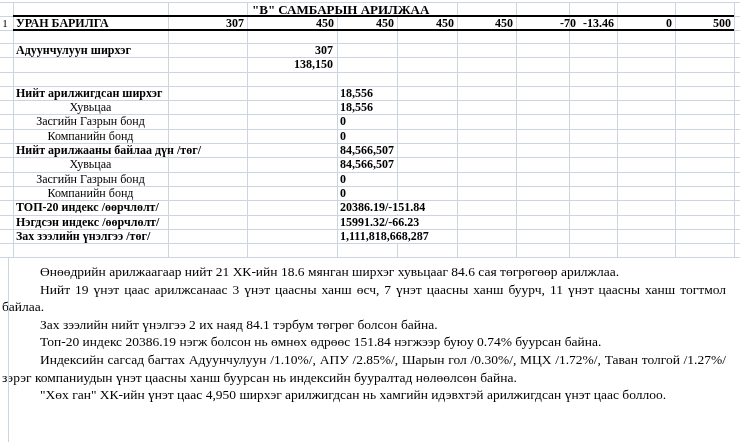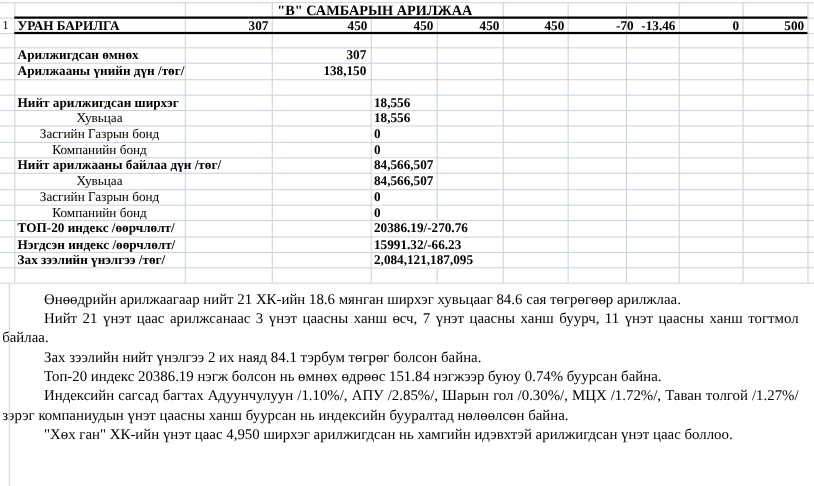--- a/index.html
+++ b/index.html
@@ -73,23 +73,22 @@
   <div class="cell b r" style="left:397px;top:17px;width:57px;">450</div>
   <div class="cell b r" style="left:457px;top:17px;width:56px;">450</div>
   <div class="cell b r" style="left:526px;top:17px;width:50px;">-70</div>
   <div class="cell b r" style="left:569px;top:17px;width:45px;">-13.46</div>
   <div class="cell b r" style="left:617px;top:17px;width:55px;">0</div>
   <div class="cell b r" style="left:675px;top:17px;width:56px;">500</div>
 
   <div class="bb" style="top:15px"></div>
   <div class="bb" style="top:29px"></div>
 
-  <div class="cell b" style="left:16px;top:44px;width:150px;">Арилжигдсан өмнөх</div>
+  <div class="cell b" style="left:16px;top:44px;width:150px;">Адуунчулуун ширхэг</div>
   <div class="cell b r" style="left:247px;top:44px;width:86px;">307</div>
-  <div class="cell b" style="left:16px;top:58px;width:150px;">Арилжааны үнийн дүн /төг/</div>
   <div class="cell b r" style="left:247px;top:58px;width:86px;font-family:Liberation Serif, serif;">138,150</div>
 
   <div class="cell b" style="left:16px;top:87px;width:150px;">Нийт арилжигдсан ширхэг</div>
   <div class="cell c" style="left:13px;top:101px;width:155px;">Хувьцаа</div>
   <div class="cell c" style="left:13px;top:115px;width:155px;">Засгийн Газрын бонд</div>
   <div class="cell c" style="left:13px;top:130px;width:155px;">Компанийн бонд</div>
   <div class="cell b" style="left:16px;top:144px;width:150px;">Нийт арилжааны байлаа дүн /төг/</div>
   <div class="cell c" style="left:13px;top:158px;width:155px;">Хувьцаа</div>
   <div class="cell c" style="left:13px;top:173px;width:155px;">Засгийн Газрын бонд</div>
   <div class="cell c" style="left:13px;top:187px;width:155px;">Компанийн бонд</div>
@@ -98,27 +97,27 @@
   <div class="cell b" style="left:16px;top:230px;width:150px;">Зах зээлийн үнэлгээ /төг/</div>
 
   <div class="cell b wbg" style="left:338px;top:87px;">18,556</div>
   <div class="cell b wbg" style="left:338px;top:101px;">18,556</div>
   <div class="cell b wbg" style="left:338px;top:115px;">0</div>
   <div class="cell b wbg" style="left:338px;top:130px;">0</div>
   <div class="cell b wbg" style="left:338px;top:144px;">84,566,507</div>
   <div class="cell b wbg" style="left:338px;top:158px;">84,566,507</div>
   <div class="cell b wbg" style="left:338px;top:173px;">0</div>
   <div class="cell b wbg" style="left:338px;top:187px;">0</div>
-  <div class="cell b wbg" style="left:338px;top:201px;">20386.19/-270.76</div>
+  <div class="cell b wbg" style="left:338px;top:201px;">20386.19/-151.84</div>
   <div class="cell b wbg" style="left:338px;top:216px;">15991.32/-66.23</div>
-  <div class="cell b wbg" style="left:338px;top:230px;">2,084,121,187,095</div>
+  <div class="cell b wbg" style="left:338px;top:230px;">1,111,818,668,287</div>
 
   <div id="textblock">
     <div class="lline"></div>
     <p>Өнөөдрийн арилжаагаар нийт 21 ХК-ийн 18.6 мянган ширхэг хувьцааг 84.6 сая төгрөгөөр арилжлаа.</p>
-    <p>Нийт 21 үнэт цаас арилжсанаас 3 үнэт цаасны ханш өсч, 7 үнэт цаасны ханш буурч, 11 үнэт цаасны ханш тогтмол байлаа.</p>
+    <p>Нийт 19 үнэт цаас арилжсанаас 3 үнэт цаасны ханш өсч, 7 үнэт цаасны ханш буурч, 11 үнэт цаасны ханш тогтмол байлаа.</p>
     <p>Зах зээлийн нийт үнэлгээ 2 их наяд 84.1 тэрбум төгрөг болсон байна.</p>
     <p>Топ-20 индекс 20386.19 нэгж болсон нь өмнөх өдрөөс 151.84 нэгжээр буюу 0.74% буурсан байна.</p>
     <p>Индексийн сагсад багтах Адуунчулуун /1.10%/, АПУ /2.85%/, Шарын гол /0.30%/, МЦХ /1.72%/, Таван толгой /1.27%/ зэрэг компаниудын үнэт цаасны ханш буурсан нь индексийн бууралтад нөлөөлсөн байна.</p>
     <p>"Хөх ган" ХК-ийн үнэт цаас 4,950 ширхэг арилжигдсан нь хамгийн идэвхтэй арилжигдсан үнэт цаас боллоо.</p>
   </div>
 
 </div>
 
 </body></html>

